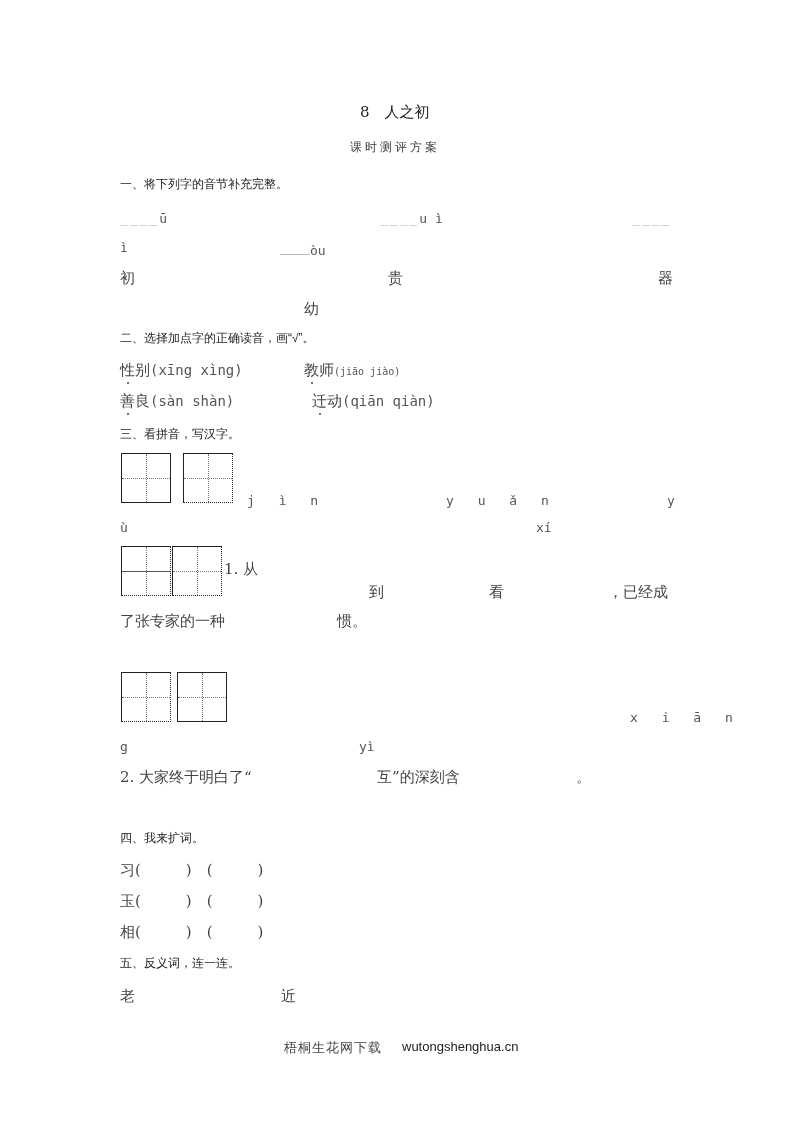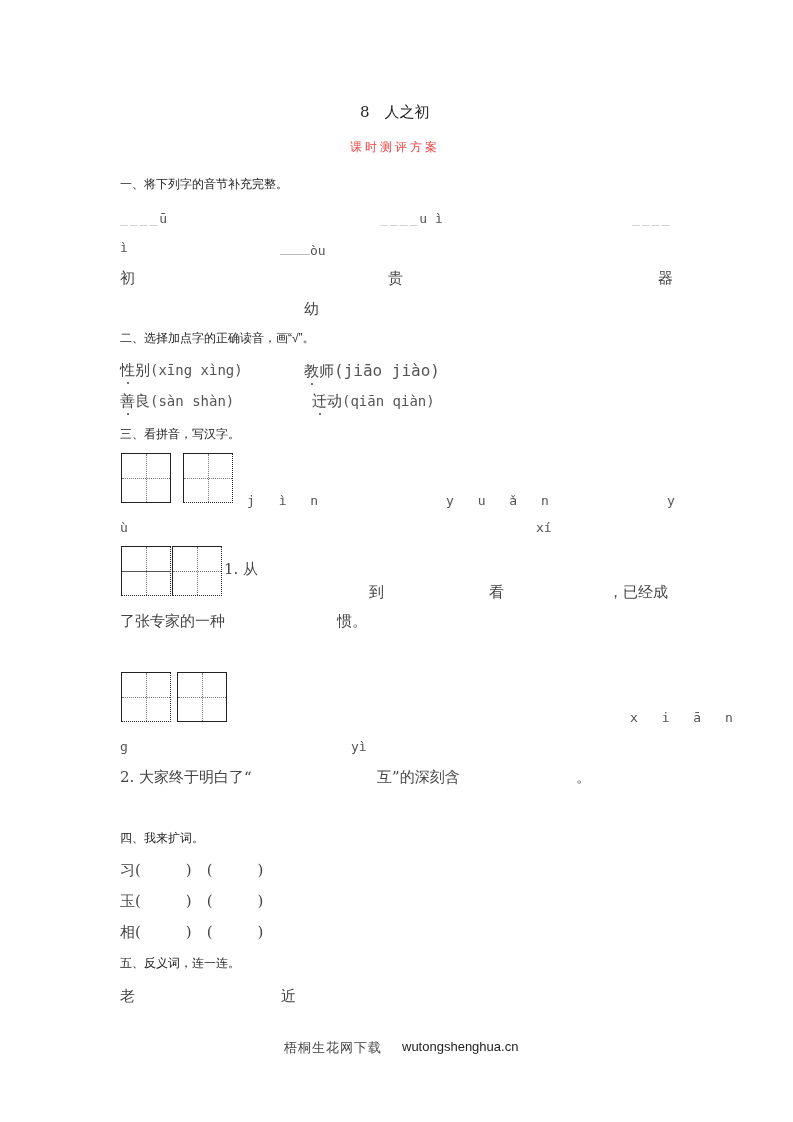--- a/index.html
+++ b/index.html
@@ -1,20 +1,20 @@
 <!DOCTYPE html>
 <html><head>
 <meta charset="utf-8">
 <style>
   html, body { margin: 0; padding: 0; background: #ffffff; }
   body { width: 793px; height: 1122px; position: relative; overflow: hidden;
          font-family: "DejaVu Serif", "Liberation Serif", serif; color: #333; }
   .abs { position: absolute; white-space: nowrap; }
   .title { font-size: 15px; color: #222; }
-  .subtitle { font-size: 12px; color: #ef4444; letter-spacing: 3px; }
+  .subtitle { font-size: 12px; color: #404040; letter-spacing: 3px; }
   .heading { font-family: Liberation Sans, sans-serif; font-size: 12px; color: #222; text-align: right; }
   .body { font-size: 15px; color: #444; }
   .py { font-family: "DejaVu Sans Mono", "Liberation Mono", monospace; font-size: 13px; color: #555; }
   .spaced { letter-spacing: 8px; text-align: center; }
   .blank { display: inline-block; border-bottom: 1px solid #bbb; height: 10px; vertical-align: baseline; }
   .dashes { color: #aaa; letter-spacing: 2px; font-family: "DejaVu Sans Mono", monospace; font-size: 13px; }
   .dot { position: relative; display: inline-block; }
   .dot::after { content: ""; position: absolute; left: 50%; bottom: -4px; width: 2px; height: 2px;
                 background: #444; border-radius: 50%; transform: translateX(-50%); }
   .box { position: absolute; width: 50px; height: 50px; border: 1.5px solid #222; box-sizing: border-box; background: #fff; }
@@ -50,21 +50,21 @@
 <div class="abs body" style="left:388px;top:269px;">贵</div>
 <div class="abs body" style="left:658px;top:269px;">器</div>
 <div class="abs body" style="left:304px;top:300px;">幼</div>
 
 <div class="abs heading" style="left:120px;top:330px;">二、选择加点字的正确读音，画“√”。</div>
 
 <div class="abs body" style="left:120px;top:361px;">
   <span class="dot">性</span><span>别</span><span class="py" style="font-size:14px;">(xīng  xìng)</span>
 </div>
 <div class="abs body" style="left:304px;top:361px;">
-  <span class="dot">教</span><span>师</span><span class="py" style="font-size:16px;">(jiāo  jiào)</span>
+  <span class="dot">教</span><span>师</span><span class="py" style="font-size:10px;">(jiāo  jiào)</span>
 </div>
 <div class="abs body" style="left:120px;top:392px;">
   <span class="dot">善</span><span>良</span><span class="py" style="font-size:14px;">(sàn  shàn)</span>
 </div>
 <div class="abs body" style="left:312px;top:392px;">
   <span class="dot">迁</span><span>动</span><span class="py" style="font-size:14px;">(qiān  qiàn)</span>
 </div>
 
 <div class="abs heading" style="left:120px;top:426px;">三、看拼音，写汉字。</div>
 
@@ -103,21 +103,21 @@
     <div class="v"></div>
     <div class="h"></div>
   </div>
 <div class="box" style="left:177px;top:672px;">
     <div class="v"></div>
     <div class="h"></div>
   </div>
 
 <div class="abs py spaced" style="left:630px;top:710px;">x i ā n</div>
 <div class="abs py" style="left:120px;top:739px;">g</div>
-<div class="abs py" style="left:351px;top:739px;">yì</div>
+<div class="abs py" style="left:359px;top:739px;">yì</div>
 
 <div class="abs body" style="left:120px;top:768px;">2. 大家终于明白了“</div>
 <div class="abs body" style="left:377px;top:768px;">互”的深刻含</div>
 <div class="abs body" style="left:576px;top:768px;">。</div>
 
 <div class="abs heading" style="left:120px;top:830px;">四、我来扩词。</div>
 <div class="abs body" style="left:120px;top:861px;">
   <span>习</span><span>(　　　)　(　　　)</span>
 </div>
 <div class="abs body" style="left:120px;top:892px;">

